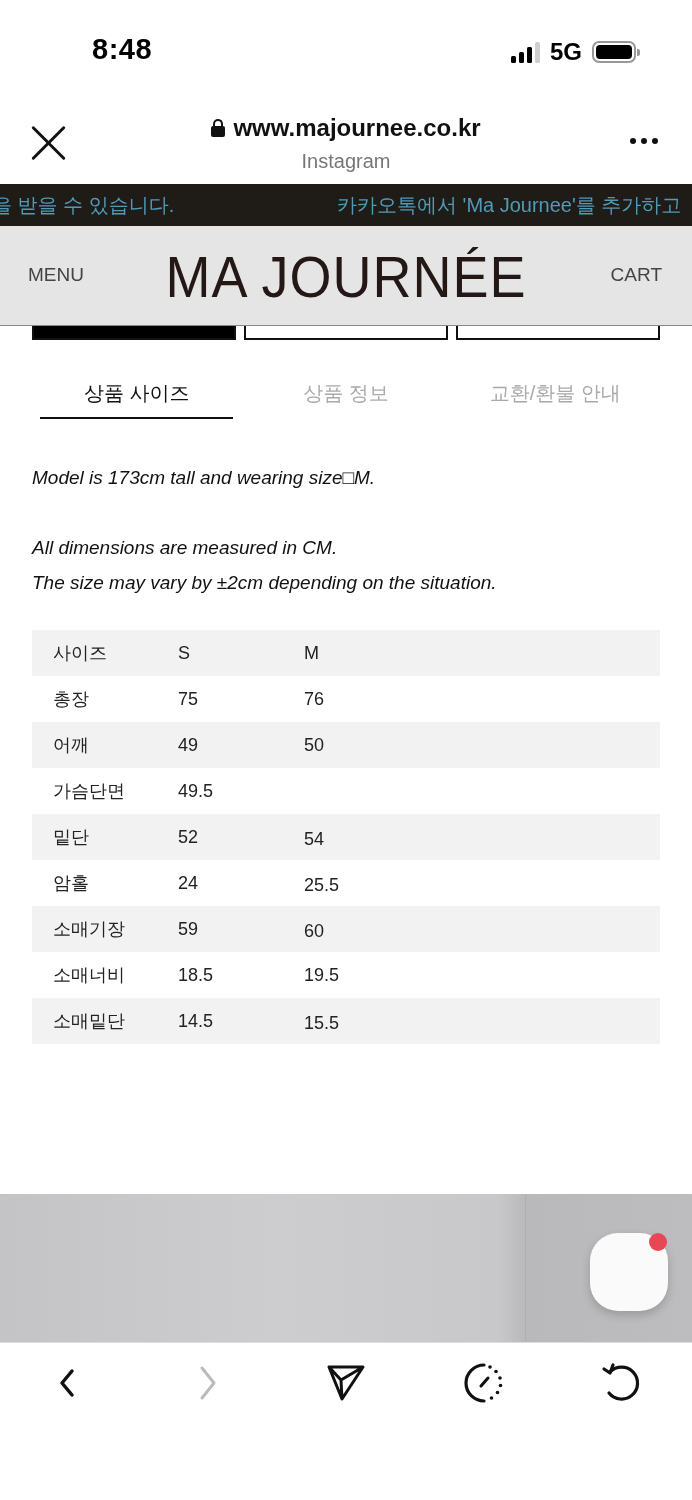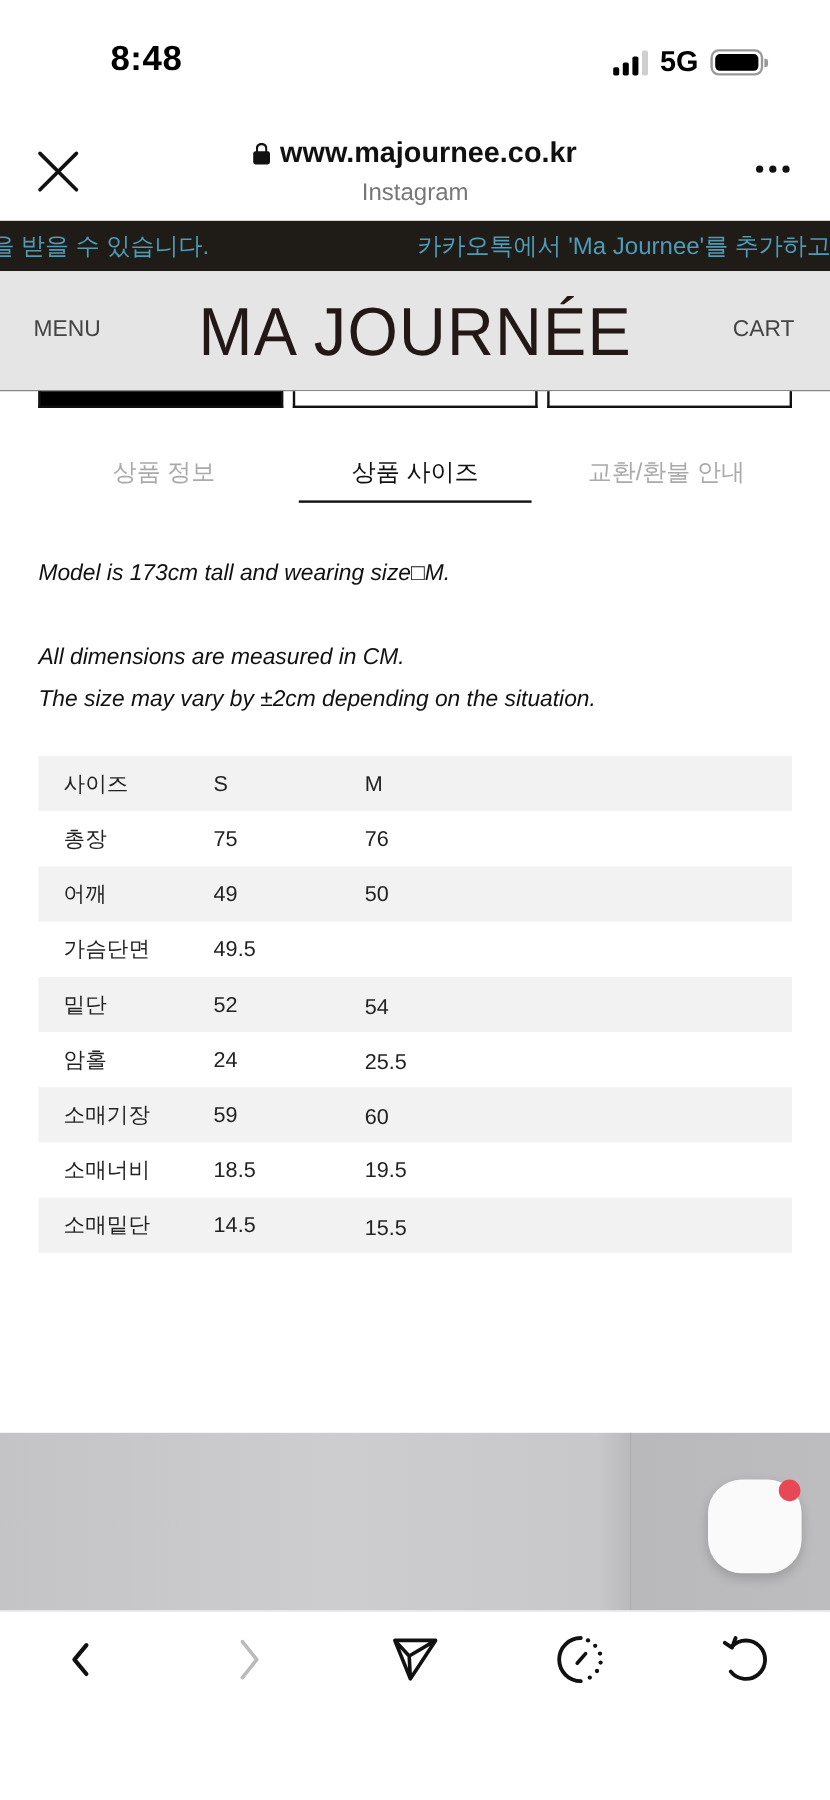--- a/index.html
+++ b/index.html
@@ -30,21 +30,21 @@
     .lock-icon .shackle { position: absolute; left: 2px; top: 0; width: 10px; height: 10px; border: 2.5px solid #111; border-bottom: none; border-radius: 5px 5px 0 0; }
     .lock-icon .body { position: absolute; left: 0; top: 7px; width: 14px; height: 11px; background: #111; border-radius: 2px; }
     .url-sub { font-size: 20px; color: #777; margin-top: 8px; }
     .more-btn { position: absolute; right: 34px; top: 38px; display: flex; gap: 5px; }
     .more-btn span { width: 6px; height: 6px; border-radius: 50%; background: #111; display: block; }
 
     
     .banner { position: absolute; top: 184px; left: 0; width: 692px; height: 42px; background: #1f1b17; overflow: hidden; white-space: nowrap; }
     .banner-text { position: absolute; top: 8px; font-size: 20px; color: #4f9bb8; }
     .banner-text.left { left: -8px; }
-    .banner-text.right { left: 348px; }
+    .banner-text.right { left: 337px; }
 
     
     .site-header { position: absolute; top: 226px; left: 0; width: 692px; height: 100px; background: #e5e5e5; border-bottom: 1.5px solid #888; }
     .menu-link { position: absolute; left: 28px; top: 38px; font-size: 19px; color: #444; }
     .cart-link { position: absolute; right: 30px; top: 38px; font-size: 19px; color: #444; }
     .logo { position: absolute; left: 0; width: 692px; top: 20px; text-align: center; font-size: 54px; color: #231815; letter-spacing: 1px; font-family: "Liberation Sans", sans-serif; transform: scaleY(1.05); }
 
     
     .seg-row { position: absolute; top: 326px; left: 32px; display: flex; gap: 8px; }
     .seg { width: 204px; height: 14px; border: 2px solid #111; border-top: none; background: #fff; }
@@ -129,22 +129,22 @@
   <span class="cart-link">CART</span>
 </div>
 
 <div class="seg-row">
   <div class="seg active"></div>
   <div class="seg"></div>
   <div class="seg"></div>
 </div>
 
 <div class="tabs">
+  <div class="tab active">상품 사이즈</div>
   <div class="tab">상품 정보</div>
-  <div class="tab active">상품 사이즈</div>
   <div class="tab">교환/환불 안내</div>
 </div>
 
 <div class="desc">
   <p>Model is 173cm tall and wearing size□M.</p>
   <div class="gap"></div>
   <p>All dimensions are measured in CM.</p>
   <p>The size may vary by ±2cm depending on the situation.</p>
 </div>
 

